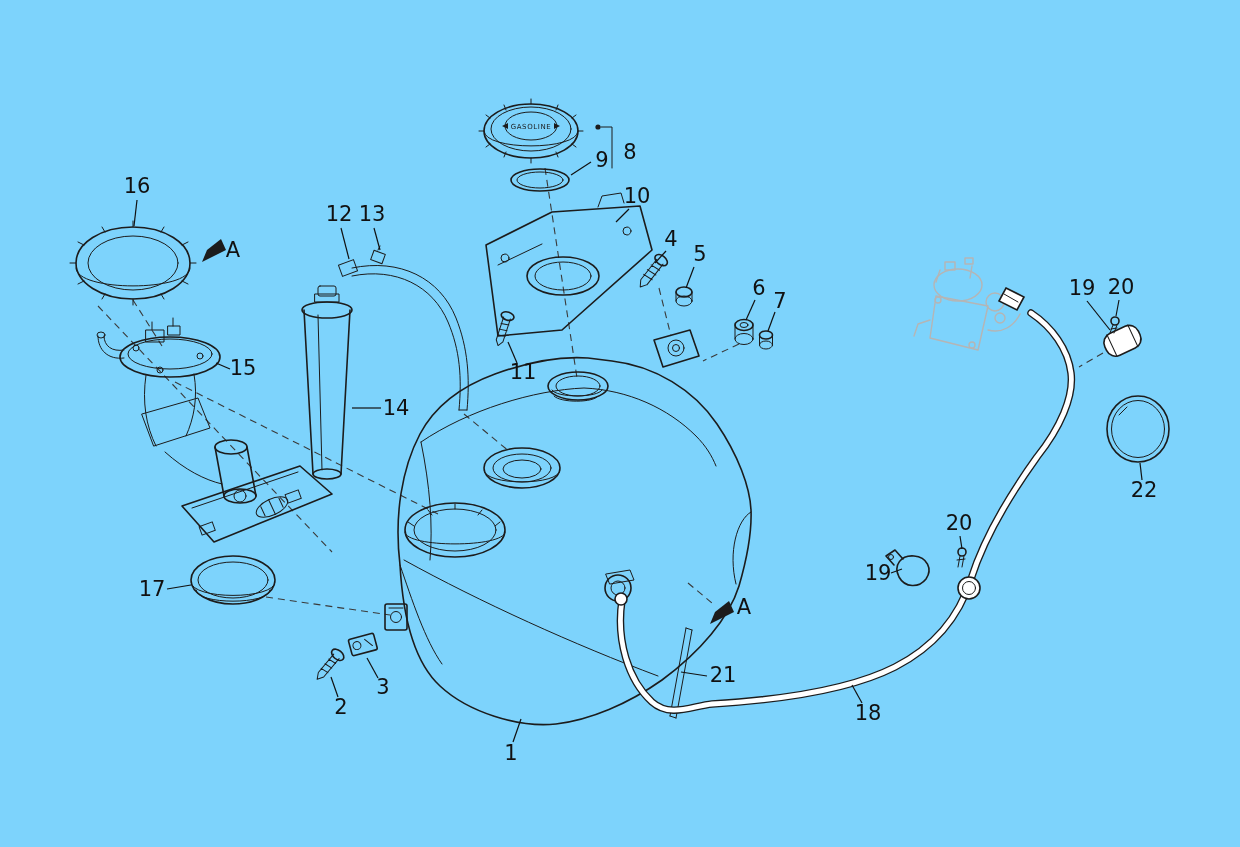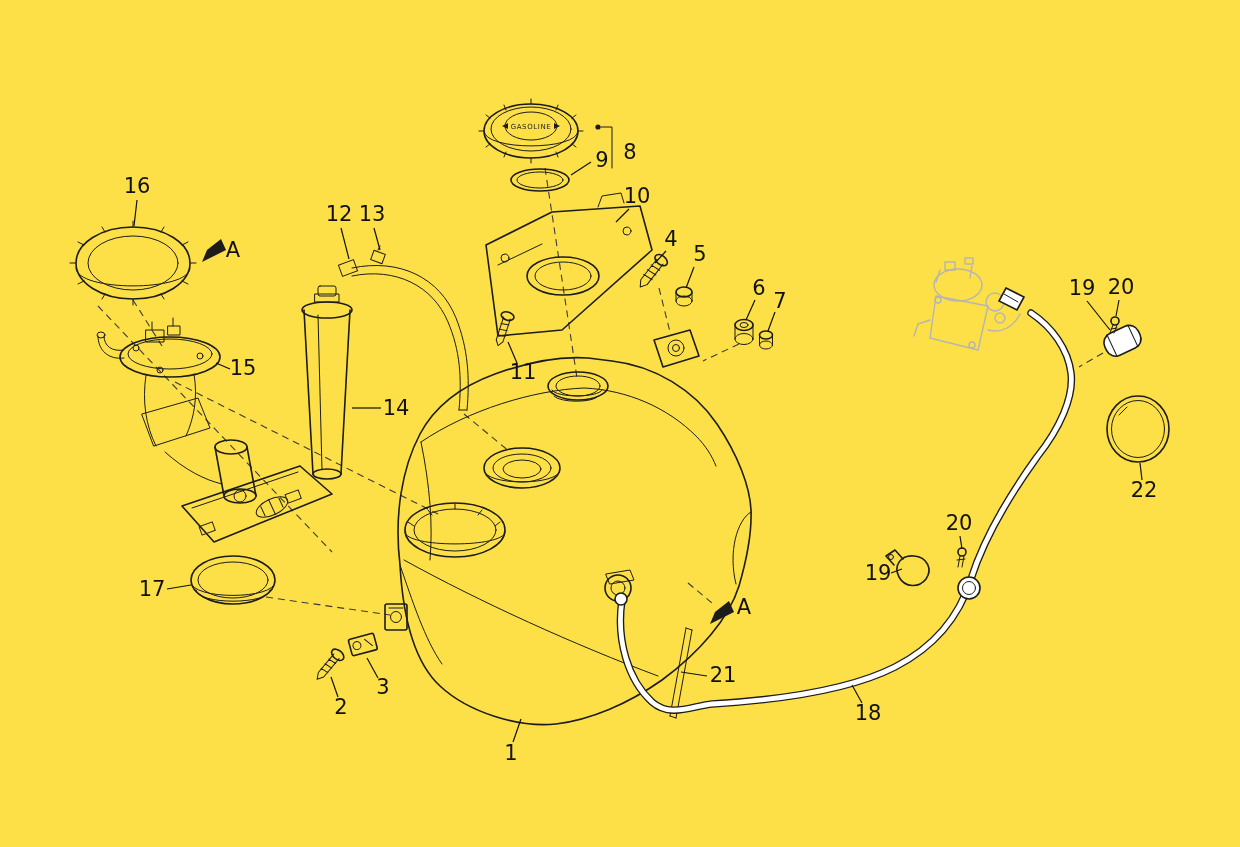--- a/index.html
+++ b/index.html
@@ -1,16 +1,16 @@
 <!DOCTYPE html>
 <html><head>
 <meta charset="utf-8">
 <style>
   html,body{margin:0;padding:0;background:#ffffff;}
-  .stage{position:relative;width:1240px;height:847px;background:#fde047;overflow:hidden;
+  .stage{position:relative;width:1240px;height:847px;background:#7dd3fc;overflow:hidden;
          font-family:"DejaVu Sans",sans-serif;}
   svg{position:absolute;inset:0;}
   .ln{fill:none;stroke:#1c1c1c;stroke-width:1.6;stroke-linecap:round;stroke-linejoin:round;}
   .thin{fill:none;stroke:#1c1c1c;stroke-width:1;stroke-linecap:round;stroke-linejoin:round;}
   .lnf{fill:#1c1c1c;stroke:none;}
   .whitefill{fill:#ffffff;stroke:#1c1c1c;stroke-width:1.6;}
   .ghost{fill:none;stroke:#b5b5b5;stroke-width:1.4;stroke-linecap:round;stroke-linejoin:round;}
   .dash{fill:none;stroke:#3a3a3a;stroke-width:1.1;stroke-dasharray:7 5;}
   .tube{fill:none;stroke:#1c1c1c;stroke-width:7.5;stroke-linecap:round;}
   .tubein{fill:none;stroke:#ffffff;stroke-width:4.8;stroke-linecap:round;}

